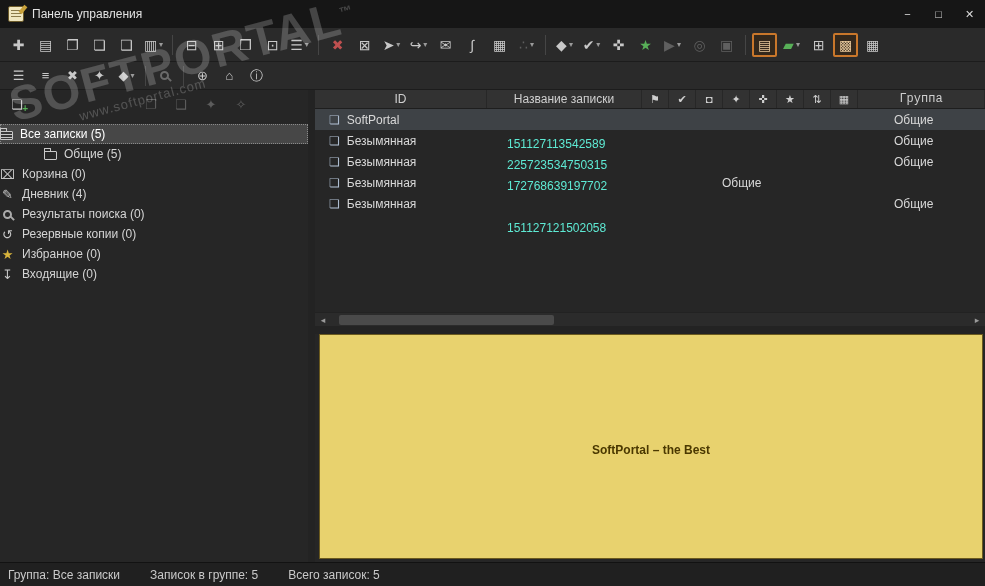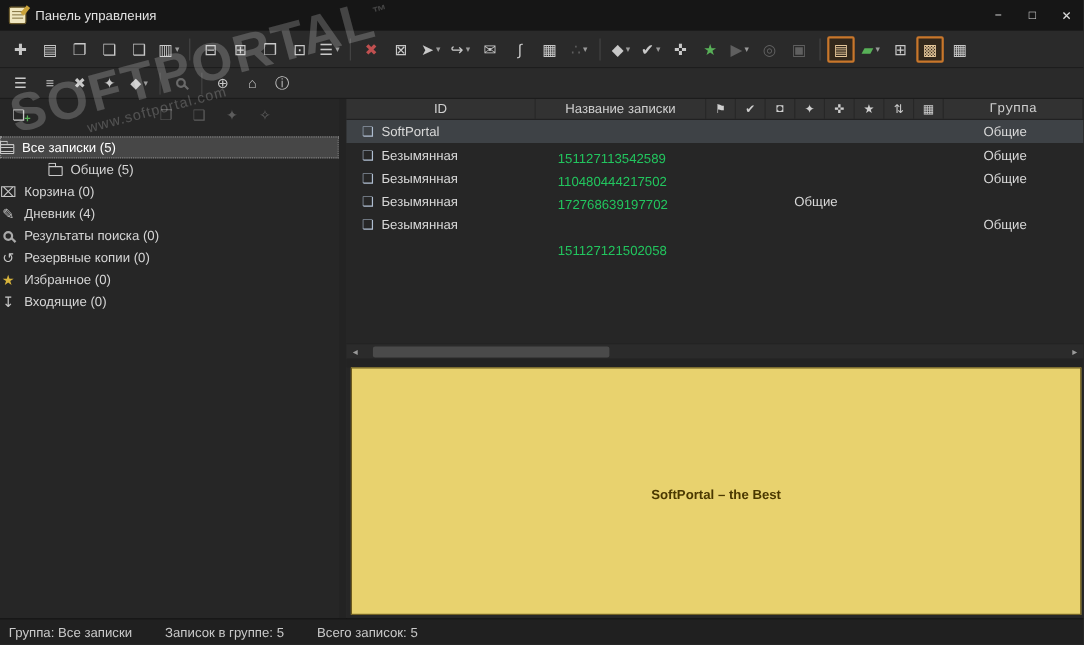--- a/index.html
+++ b/index.html
@@ -67,21 +67,21 @@
   .lhead { height:19px; display:flex; background:var(--header_bg,#323232); border-bottom:1px solid #1e1e1e; flex:0 0 auto; }
   .hcell { display:flex; align-items:center; justify-content:center; border-right:1px solid #272727; color:#cfcfcf; overflow:hidden; white-space:nowrap; }
   .hcell.c-name  { width:155px; }
   .hcell.c-id    { width:172px; }
   .hcell.c-ic    { width:27px; font-size:11px; }
   .hcell.c-group { flex:1;font-family:Liberation Mono, monospace; }
   .lrow { height:21px; display:flex; align-items:center; flex:0 0 auto; color:#d8d8d8; }
   .lrow.sel { background:var(--row_selected,#3e4246); }
   .lcell { display:flex; align-items:center; overflow:hidden; white-space:nowrap; }
   .lcell.c-name  { width:155px; padding-left:14px; gap:7px; }
-  .lcell.c-id    { width:172px; padding-left:37px; color:#22c55e;margin-top:48px; }
+  .lcell.c-id    { width:172px; padding-left:37px; color:#5eead4;margin-top:48px; }
   .lcell.c-ics   { width:216px; }
   .lcell.c-group { flex:1; padding-left:36px; }
   .note-ic { color:#aebdd0; font-size:12px; }
   .list-filler { flex:1; }
 
   
   .hs { height:14px; background:#2b2b2b; border-top:1px solid #222; display:flex; align-items:center; flex:0 0 auto; }
   .hs-btn { width:16px; text-align:center; color:#9a9a9a; font-size:9px; line-height:14px; }
   .hs-track { flex:1; position:relative; height:10px; margin-right:2px; }
   .hs-thumb { position:absolute; left:8px; top:0; width:215px; height:10px; background:var(--scroll_thumb,#4a4a4a); border-radius:2px; }
@@ -263,21 +263,21 @@
           </div>
         <div class="lcell c-id">151127113542589</div>
         <div class="lcell c-ics"></div>
         <div class="lcell c-group">Общие</div>
       </div>
       <div class="lrow">
         <div class="lcell c-name">
             <span class="note-ic">❏</span>
             <span>Безымянная</span>
           </div>
-        <div class="lcell c-id">110480444217502</div>
+        <div class="lcell c-id">225723534750315</div>
         <div class="lcell c-ics"></div>
         <div class="lcell c-group">Общие</div>
       </div>
       <div class="lrow">
         <div class="lcell c-name">
             <span class="note-ic">❏</span>
             <span>Безымянная</span>
           </div>
         <div class="lcell c-id">172768639197702</div>
         <div class="lcell c-ics"></div>

